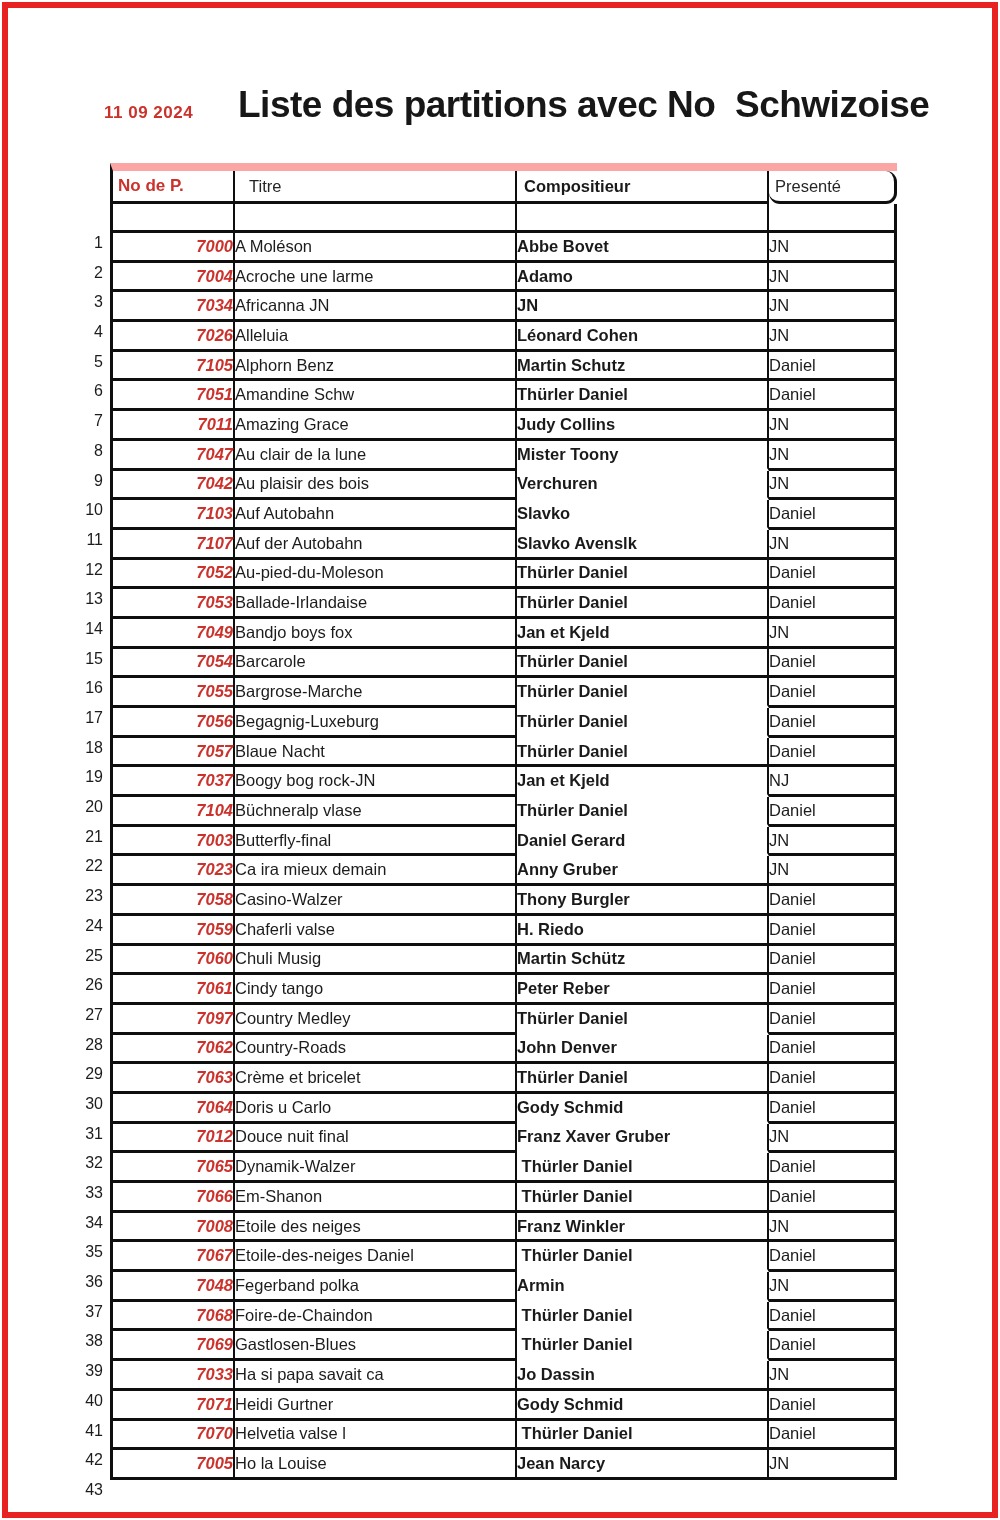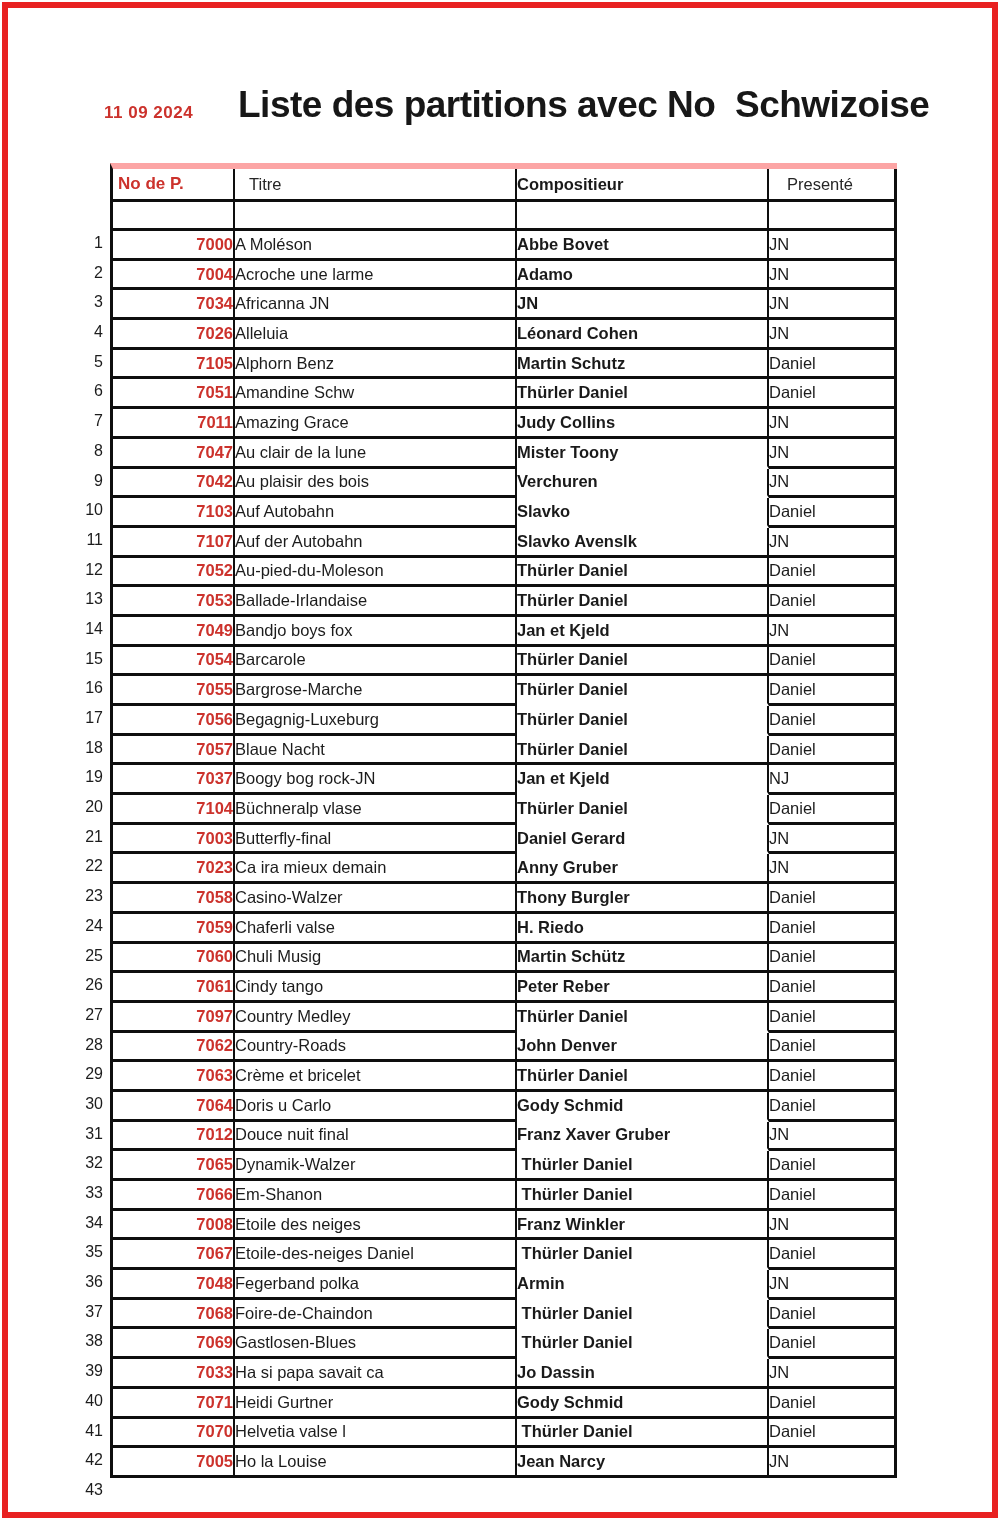--- a/index.html
+++ b/index.html
@@ -20,43 +20,44 @@
     letter-spacing: 0.5px; white-space: pre;
   }
   .page-title {
     position: absolute; left: 238px; top: 84px;
     font-size: 37px; font-weight: 700; color: #171717;
     letter-spacing: -0.5px; white-space: pre;
   }
   .table-wrap { position: absolute; left: 110px; top: 163px; }
   table.ptable {
     border-collapse: separate; border-spacing: 0;
-    border-top: 6px solid #fca5a5;
+    border-top: 8px solid #fca5a5;
     border-left: 3px solid #0e0e0e;
   }
   .ptable th, .ptable td {
     box-sizing: border-box;
     border-right: 2px solid #0e0e0e;
     border-bottom: 3px solid #0e0e0e;
     vertical-align: middle;
     padding: 0; margin: 0;
     font-size: 16.5px;
     background: #ffffff;
   }
   .ptable th:last-child, .ptable td:last-child { border-right: 3px solid #0e0e0e; }
   .ptable th { height: 33px; text-align: left; font-weight: 400; color: #262626; }
   th.h-no { width: 122px; color: #cc322c; font-weight: 700; padding-left: 5px; font-size: 17px; }
   th.h-titre { width: 282px; padding-left: 14px; }
-  th.h-comp { width: 252px; font-weight: 700; color: #1a1a1a; }
-  th.h-pres { width: 128px; padding-left: 18px; }
+  th.h-comp { width: 252px; padding-left: 7px; font-weight: 700; color: #1a1a1a; }
+  th.h-pres { width: 128px; padding-left: 6px; border-radius: 11px; }
   tr.spacer-row td { height: 29px; }
   .c-no {
     text-align: right; padding-right: 5px;
     color: #cc322c; font-weight: 700;
     height: 29.7px;
+    font-style: italic;
   }
   .c-titre { padding-left: 6px; height: 29.7px; }
   .c-comp  { padding-left: 8px; font-weight: 700; color: #1a1a1a; white-space: pre-wrap; height: 29.7px; }
   .c-pres  { padding-left: 6px; height: 29.7px; }
   td.no-bottom { border-bottom-color: transparent; }
   .gutter {
     position: absolute; left: 57px; top: 228px;
     width: 46px; text-align: right;
   }
   .gutter-num {

